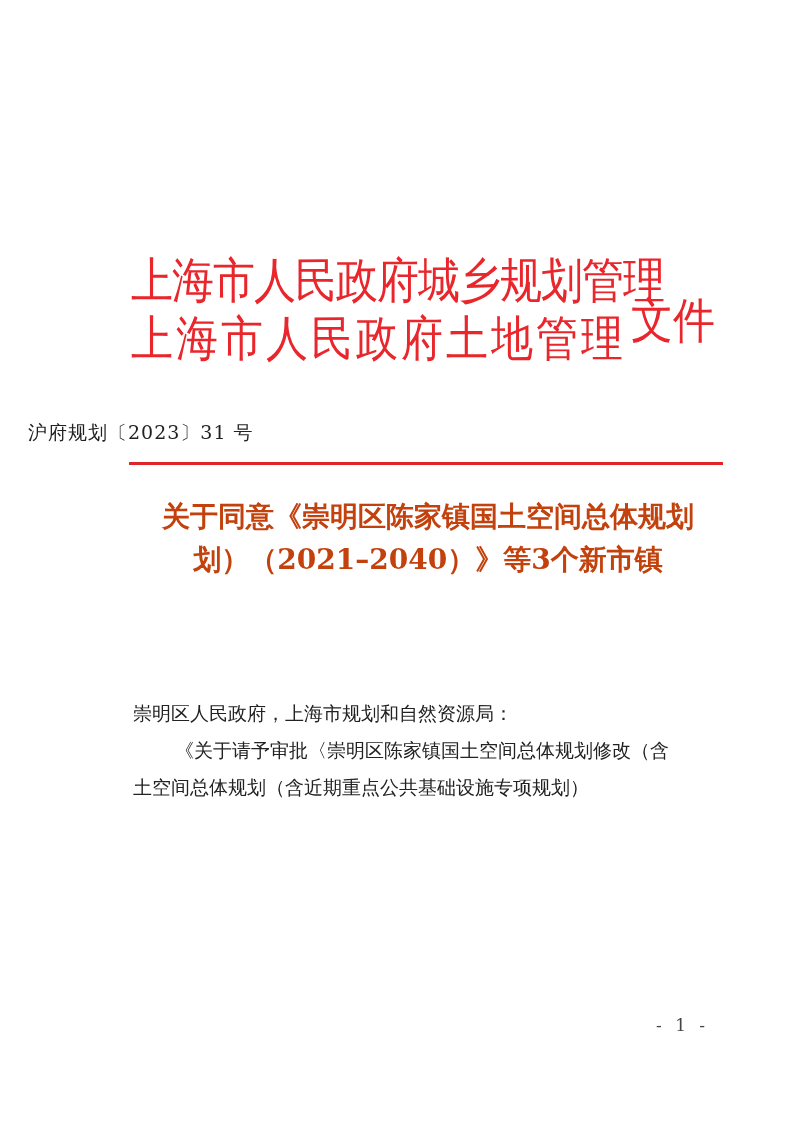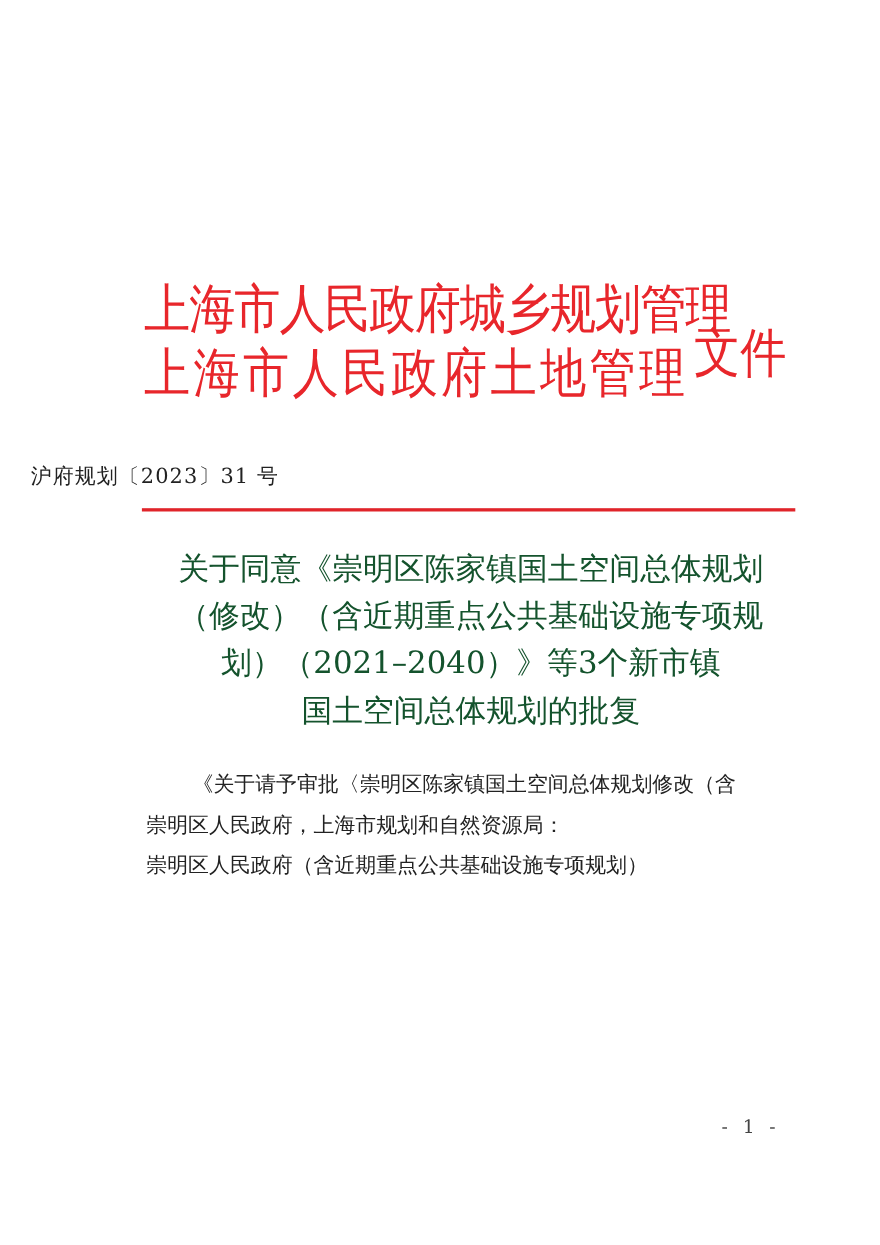--- a/index.html
+++ b/index.html
@@ -5,21 +5,21 @@
     html, body { margin: 0; padding: 0; background: #ffffff; }
     body { width: 800px; height: 1132px; position: relative; overflow: hidden; }
     .page { position: absolute; left: 0; top: 0; width: 800px; height: 1032px; margin-left: 28px; }
     .hdr { position: absolute; left: 103px; top: 245px; width: 600px; height: 130px; }
     .hdr-line { position: absolute; left: 0; font-family: "DejaVu Serif", serif; color: #e8262b; font-size: 42px; line-height: 56px; white-space: nowrap; transform: scaleY(1.15); transform-origin: left top; }
     .hdr-line.l1 { top: 4px; letter-spacing: -1px; }
     .hdr-line.l2 { top: 62px; letter-spacing: 3px; }
     .hdr-wj { position: absolute; left: 500px; top: 48px; font-family: "DejaVu Serif", serif; color: #e8262b; font-size: 42px; white-space: nowrap; transform: scaleY(1.15); }
     .docno { position: absolute; left: 0; width: 800px; top: 420px; text-align: left; font-family: "DejaVu Serif", serif; font-size: 19px; color: #222; letter-spacing: 1px; }
     .redrule { position: absolute; left: 101px; width: 594px; top: 462px; height: 3px; background: #e0242a; }
-    .title { position: absolute; left: 95px; width: 610px; top: 495px; text-align: center; font-family: "DejaVu Serif", serif; font-weight: normal; color: #14532d; font-size: 28px; line-height: 43px; }
+    .title { position: absolute; left: 95px; width: 610px; top: 495px; text-align: center; font-family: "DejaVu Serif", serif; font-weight: bold; color: #c2410c; font-size: 28px; line-height: 43px; }
     .title div { white-space: nowrap; }
     .body { position: absolute; left: 105px; width: 600px; top: 695px; font-family: "DejaVu Serif", serif; font-size: 19px; color: #222; line-height: 37px; }
     .body .line { white-space: nowrap; }
     .body .indent { padding-left: 42px; }
     .pagenum { position: absolute; left: 628px; top: 1015px; font-family: "DejaVu Serif", serif; font-size: 17px; color: #444; white-space: nowrap; letter-spacing: 4px; }
   </style>
 </head>
 <body>
 
 <div class="page">
@@ -29,26 +29,24 @@
     <div class="hdr-line l2">上海市人民政府土地管理</div>
     <div class="hdr-wj">文件</div>
   </div>
 
   <div class="docno">沪府规划〔2023〕31 号</div>
 
   <div class="redrule"></div>
 
   <div class="title">
     <div>关于同意《崇明区陈家镇国土空间总体规划</div>
-    <div>（修改）（含近期重点公共基础设施专项规</div>
     <div>划）（2021–2040）》等3个新市镇</div>
-    <div>国土空间总体规划的批复</div>
   </div>
 
   <div class="body">
+    <div class="line">崇明区人民政府，上海市规划和自然资源局：</div>
     <div class="line indent">《关于请予审批〈崇明区陈家镇国土空间总体规划修改（含</div>
-    <div class="line">崇明区人民政府，上海市规划和自然资源局：</div>
-    <div class="line">崇明区人民政府（含近期重点公共基础设施专项规划）</div>
+    <div class="line">土空间总体规划（含近期重点公共基础设施专项规划）</div>
   </div>
 
   <div class="pagenum">- 1 -</div>
 
 </div>
 
 </body></html>

